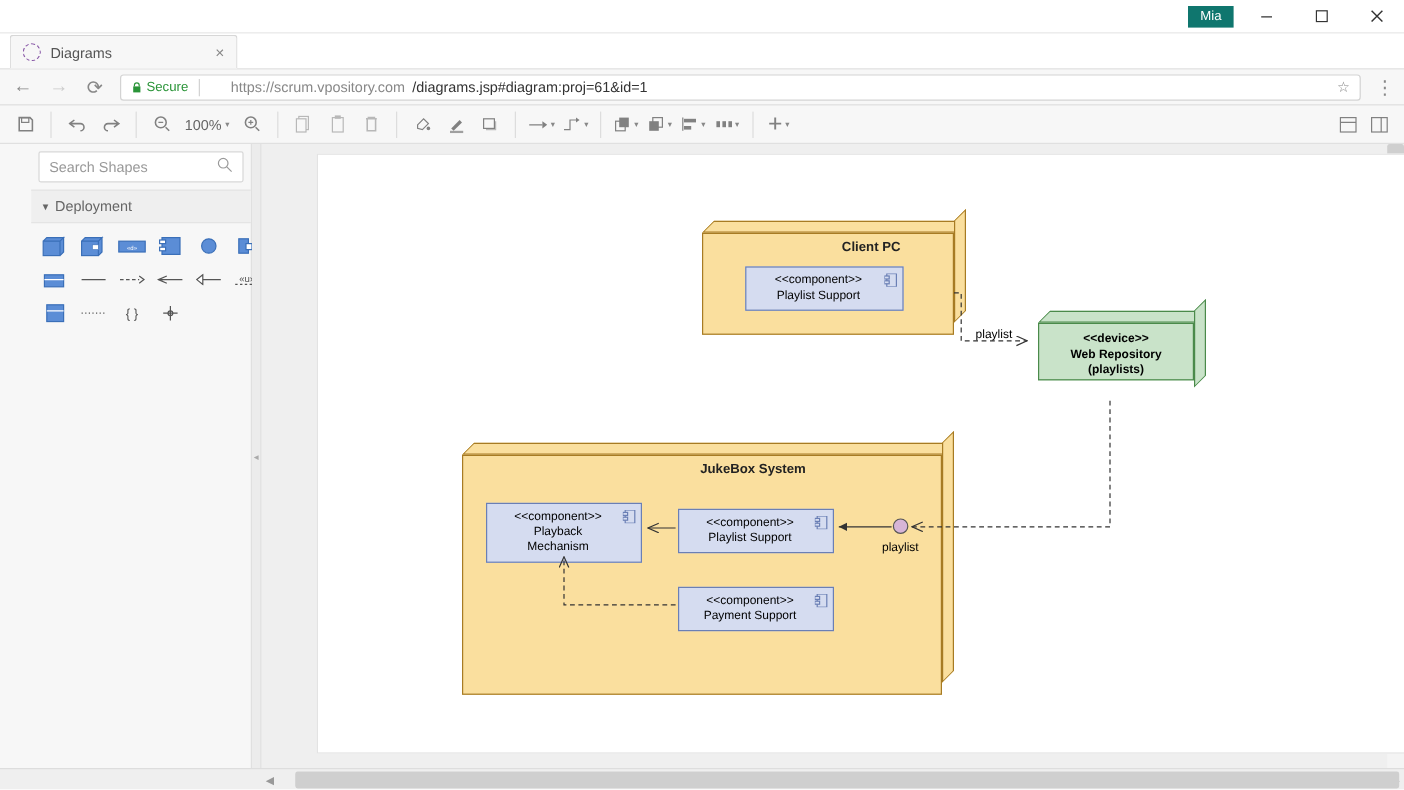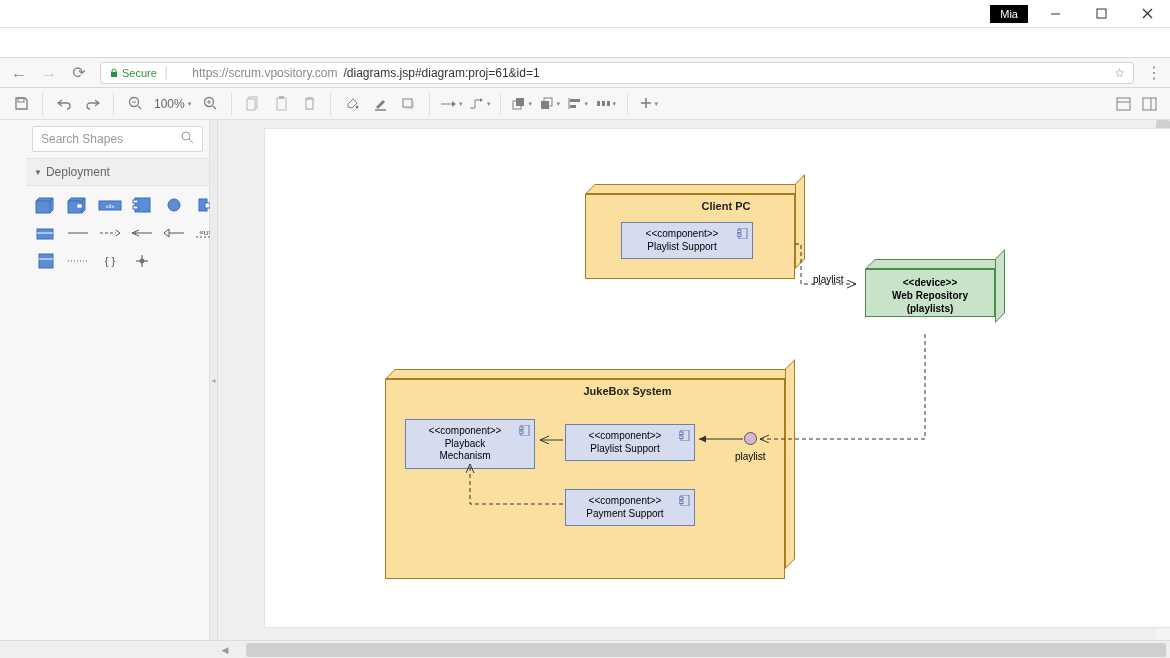--- a/index.html
+++ b/index.html
@@ -1,20 +1,20 @@
 <!DOCTYPE html>
 <html><head>
 <meta charset="utf-8">
 <style>
 * { margin:0; padding:0; box-sizing:border-box; font-family:"Segoe UI",Arial,sans-serif; }
 body { width:1170px; height:658px; background:#fff; overflow:hidden; position:relative; }
 
 
 .titlebar { height:28px; background:#fff; display:flex; justify-content:flex-end; align-items:center; border-bottom:1px solid #e2e2e2; }
-.titlebar .user { background:#000000; color:#fff; font-size:11px; padding:3px 10px; margin-right:4px; }
+.titlebar .user { background:#0f766e; color:#fff; font-size:11px; padding:3px 10px; margin-right:4px; }
 .winbtn { width:46px; height:28px; display:flex; align-items:center; justify-content:center; font-size:13px; color:#333; }
 .winbtn svg { stroke:#333; }
 
 
 .tabstrip { height:30px; background:#fff; display:flex; align-items:flex-end; padding-left:8px; border-bottom:1px solid #d7d7d7; }
 .tab { width:190px; height:28px; background:#f7f7f7; border:1px solid #d7d7d7; border-bottom:none; border-radius:3px 3px 0 0; display:flex; align-items:center; padding:0 10px; font-size:12px; color:#555; }
 .tab .favicon { width:15px; height:15px; margin-right:8px; border-radius:50%; border:1.5px dashed #8a5aa8; }
 .tab .close { margin-left:auto; color:#888; font-size:13px; }
 .newtab { width:30px; height:24px; display:flex; align-items:center; justify-content:center; color:#888; }
 
@@ -95,20 +95,25 @@
     </div>
   <div class="winbtn">
       <svg width="11" height="11">
         <line x1="1" y1="1" x2="10" y2="10" stroke-width="1.2"></line>
         <line x1="10" y1="1" x2="1" y2="10" stroke-width="1.2"></line>
       </svg>
     </div>
 </div>
 
 <div class="tabstrip">
+  <div class="tab">
+    <span class="favicon"></span>
+    <span>Diagrams</span>
+    <span class="close">×</span>
+  </div>
   <div class="newtab"></div>
 </div>
 
 <div class="addrbar">
   <div class="navbtn">←</div>
   <div class="navbtn disabled">→</div>
   <div class="navbtn">⟳</div>
   <div class="urlbox">
     <span class="secure">
       <svg class="lock" viewBox="0 0 10 10">

